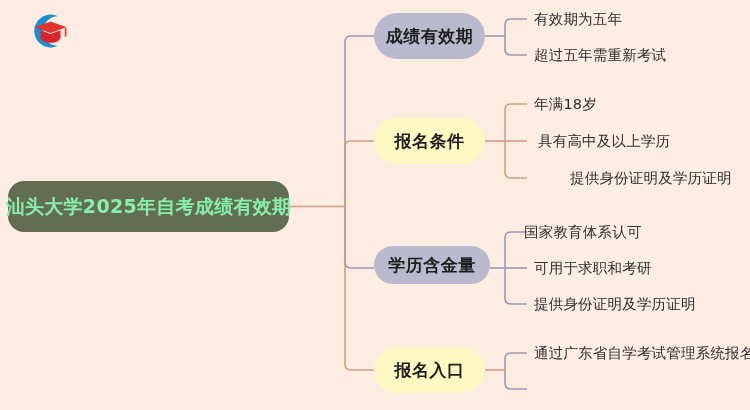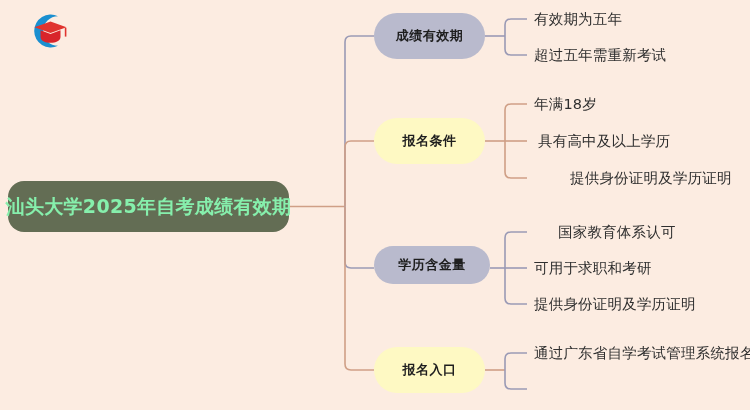--- a/index.html
+++ b/index.html
@@ -93,21 +93,21 @@
     border-radius: 16px;
     background: #636d54;
     color: #86efac;
     font-size: 19px;
     font-weight: bold;
     letter-spacing: 0.3px;
   }
 
   .branch-node {
     border-radius: 24px;
-    font-size: 13px;
+    font-size: 17px;
     font-weight: bold;
     color: #1e1e1e;
     letter-spacing: 0.5px;
     text-align: center;
   }
   .branch-purple { background: #b9bacd; }
   .branch-tan    { background: #fef9c3; }
 
   #branch-0 { left: 374px; top: 13px;  width: 111px; height: 46px; }
   #branch-1 { left: 374px; top: 118px; width: 111px; height: 46px; }
@@ -183,19 +183,19 @@
     <span>报名入口</span>
   </div>
 
   <div class="leaf" style="left:534px; top:10px;">有效期为五年</div>
   <div class="leaf" style="left:534px; top:46px;">超过五年需重新考试</div>
 
   <div class="leaf" style="left:534px; top:95px;">年满18岁</div>
   <div class="leaf" style="left:538px; top:132px;">具有高中及以上学历</div>
   <div class="leaf" style="left:534px; top:169px;margin-left:36px;">提供身份证明及学历证明</div>
 
-  <div class="leaf" style="left:558px; top:223px;font-family:Liberation Serif, serif;">国家教育体系认可</div>
+  <div class="leaf" style="left:524px; top:223px;font-family:Liberation Serif, serif;">国家教育体系认可</div>
   <div class="leaf" style="left:534px; top:259px;">可用于求职和考研</div>
   <div class="leaf" style="left:534px; top:295px;">提供身份证明及学历证明</div>
 
   <div class="leaf" style="left:534px; top:344px;">通过广东省自学考试管理系统报名</div>
 
 </div>
 
 </body></html>

